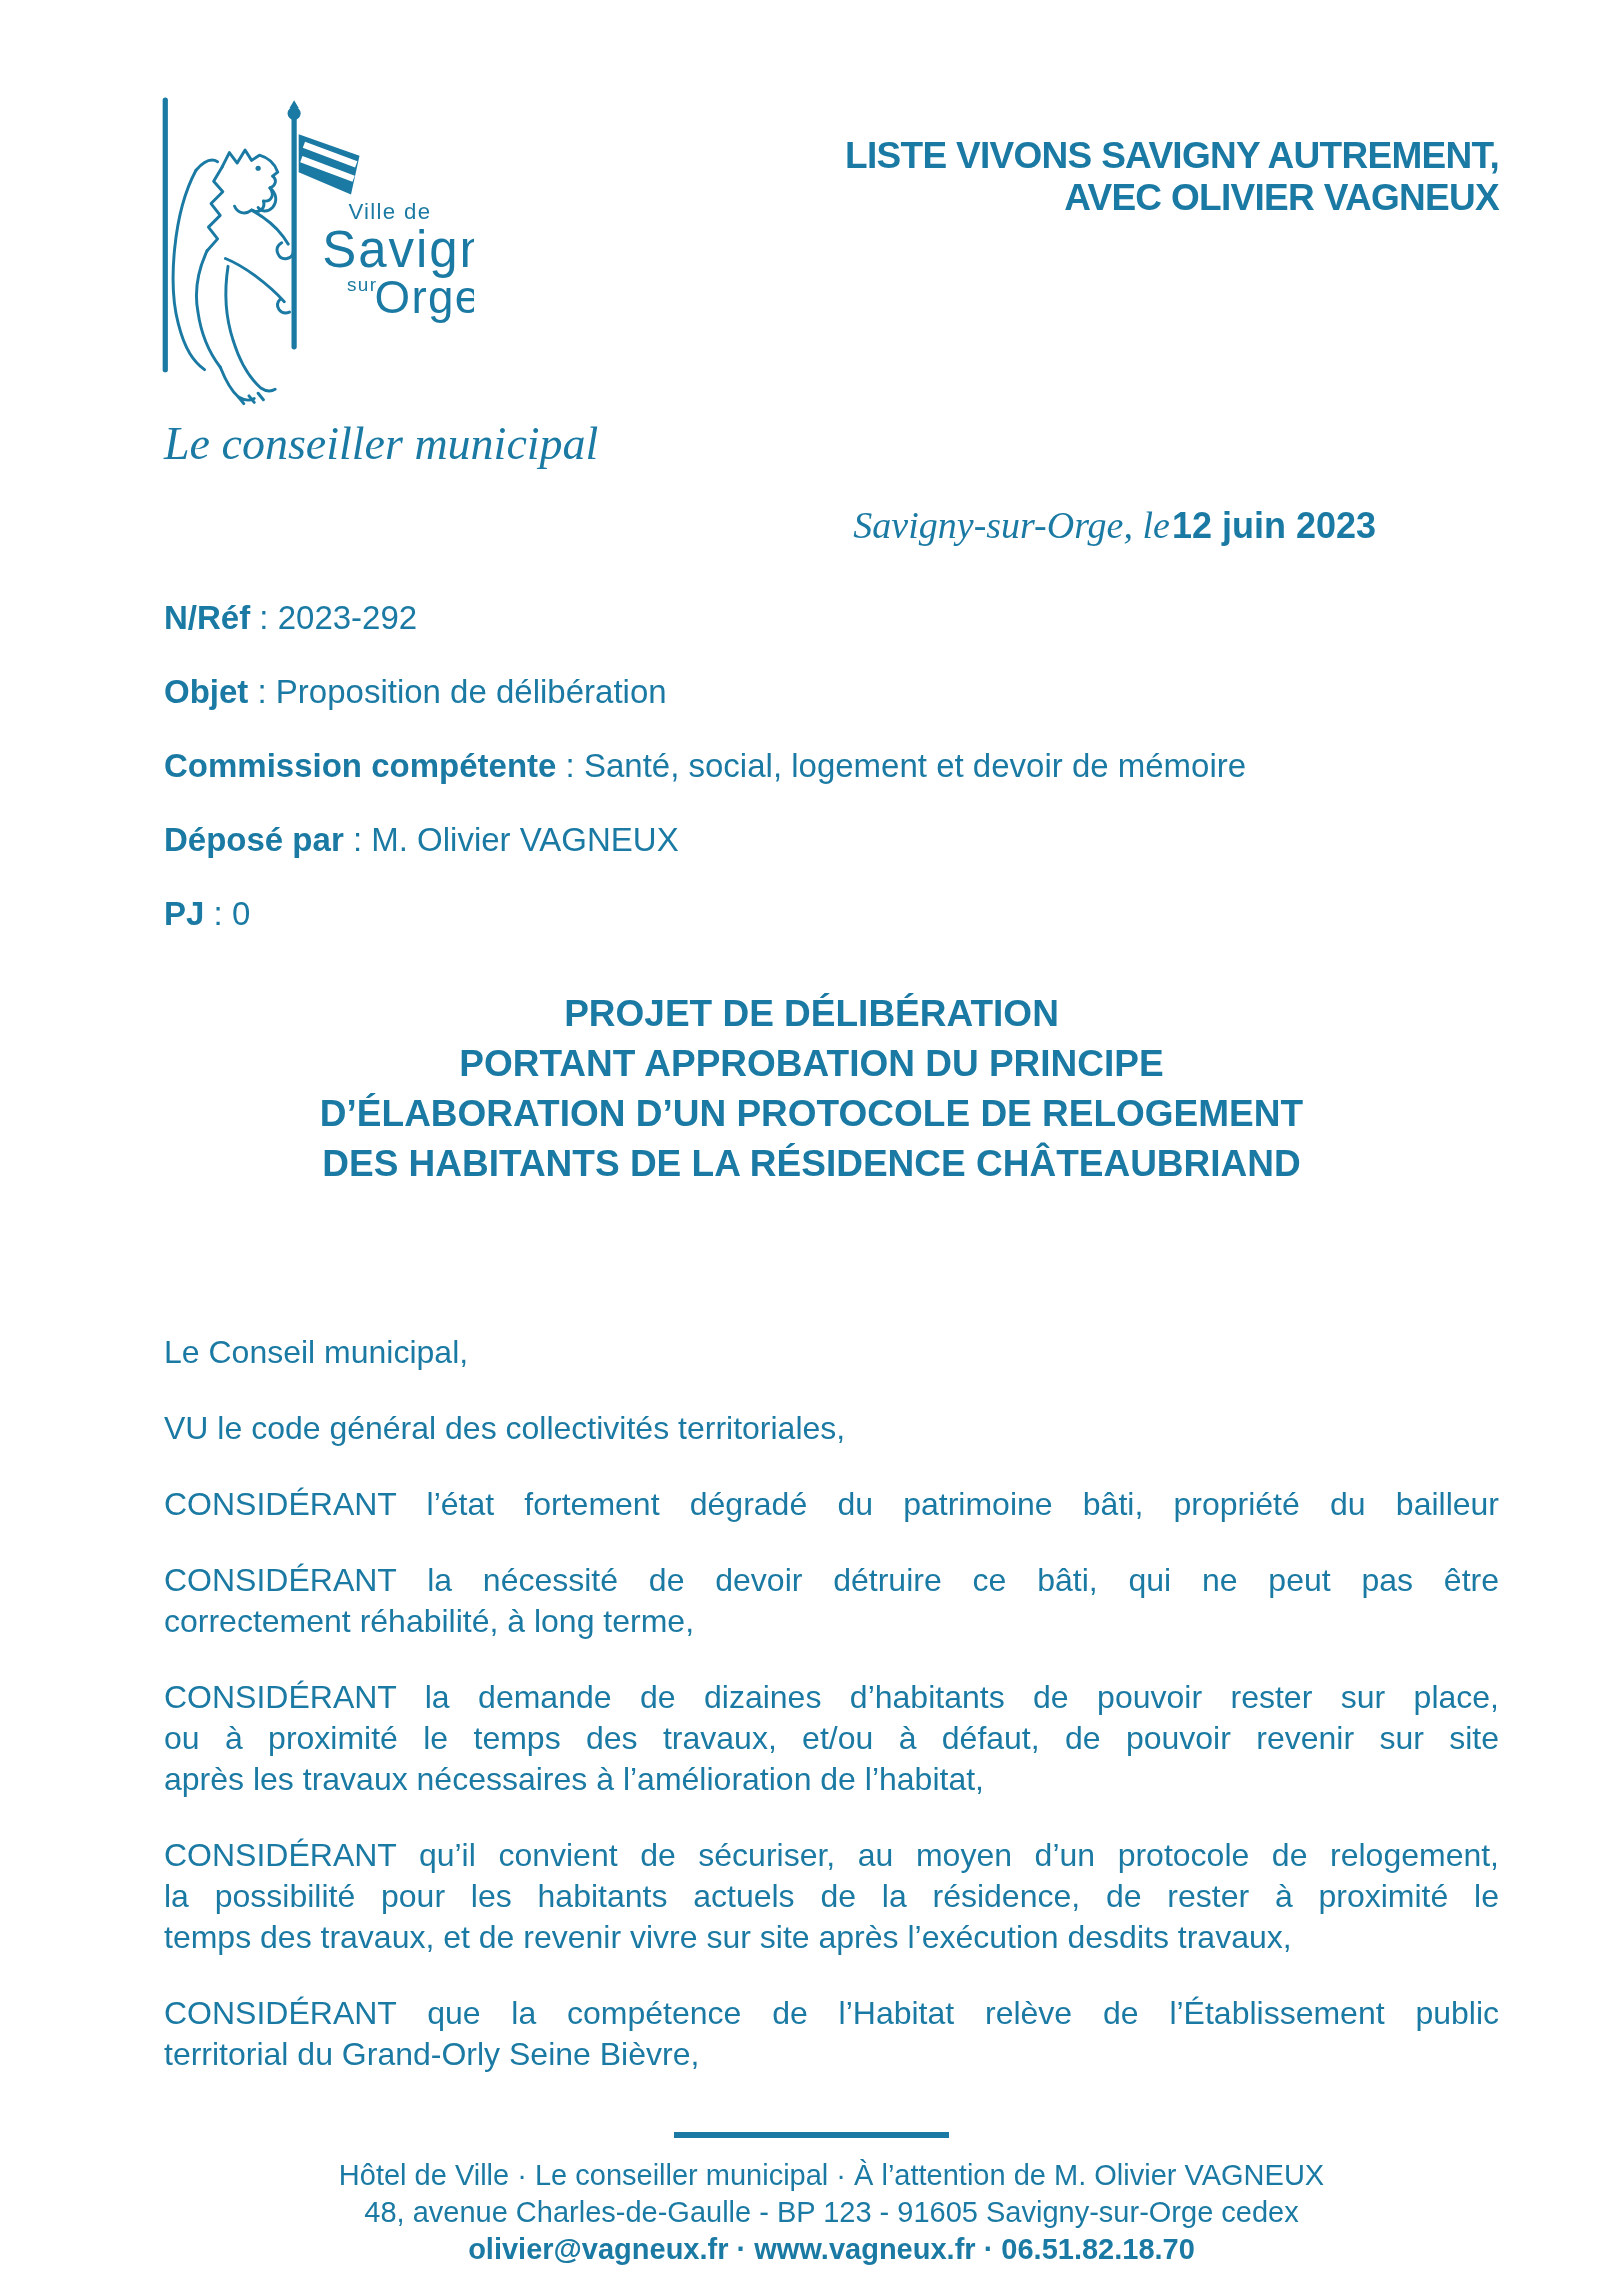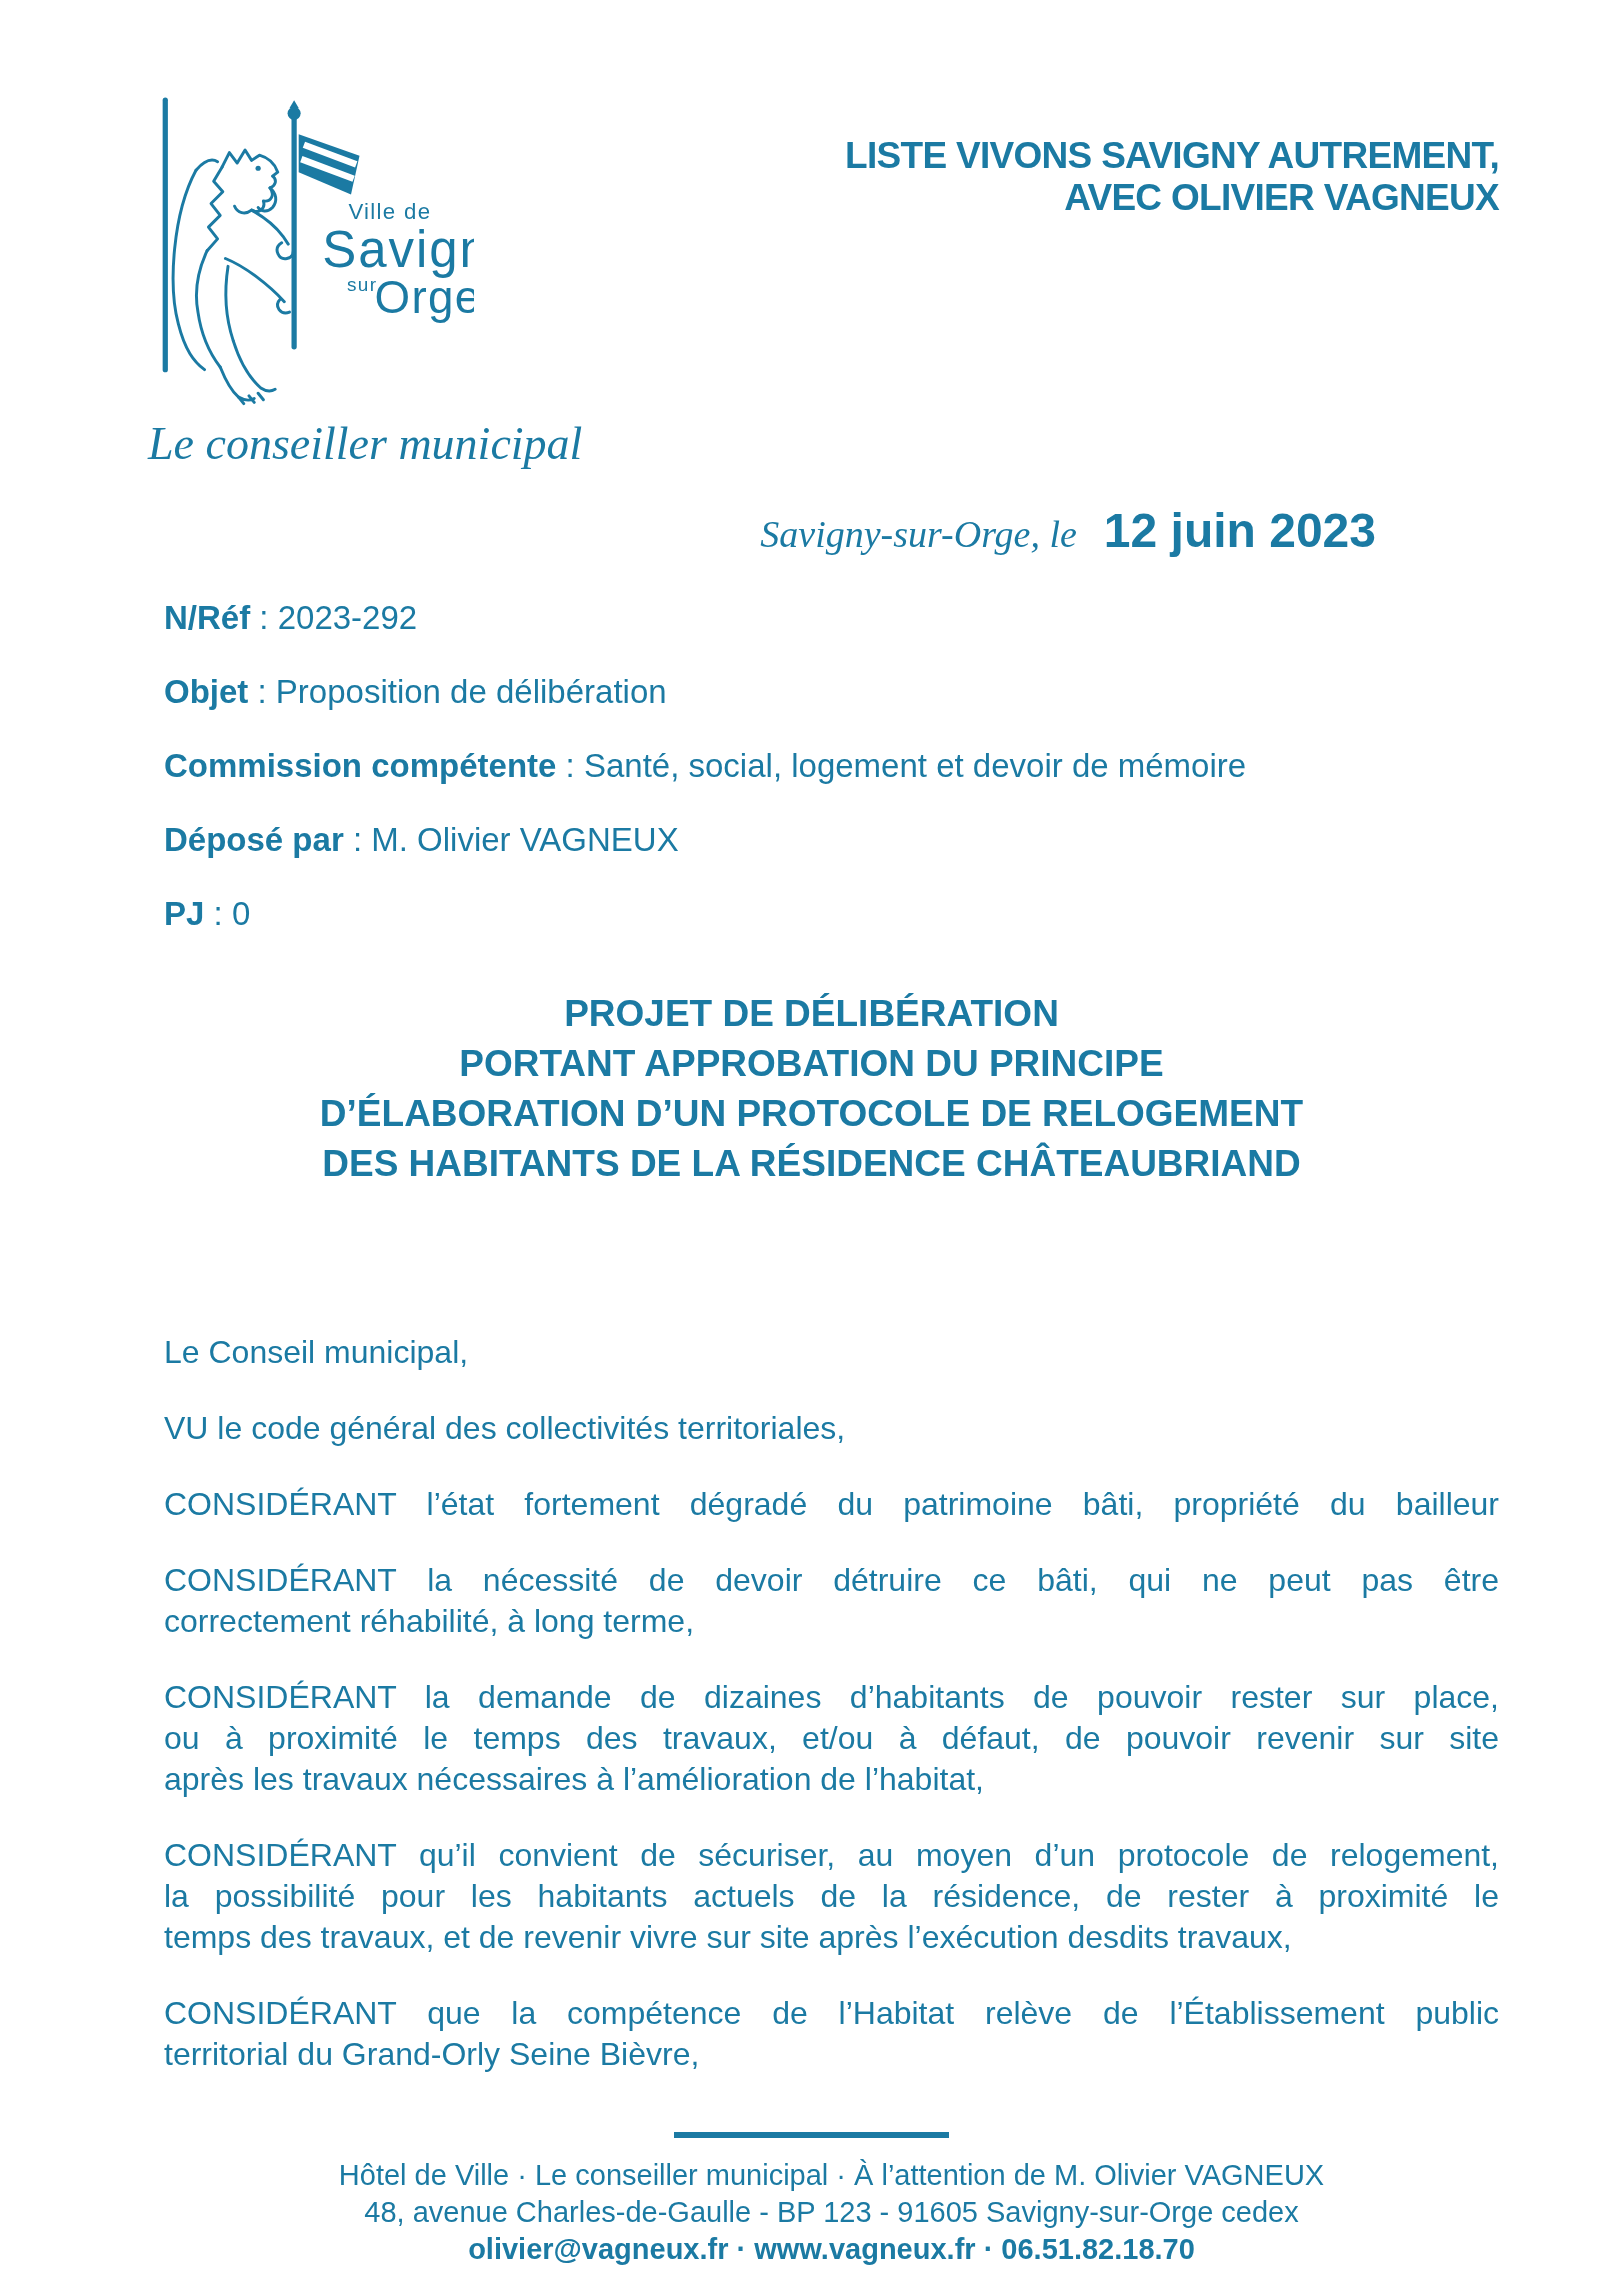--- a/index.html
+++ b/index.html
@@ -20,26 +20,26 @@
   .t-savigny{ font-size:78px; letter-spacing:3px; }
   .t-sur{ font-size:29px; letter-spacing:2px; }
   .t-orge{ font-size:70px; letter-spacing:2px; }
   
   .header-right{
     position:absolute; top:135px; right:124px; text-align:right;
     font-weight:700; font-size:37px; line-height:42px; letter-spacing:-0.7px;
   }
   
   .sender-role{
-    position:absolute; left:148px; top:417px;
+    position:absolute; left:164px; top:417px;
     font-family:"Liberation Serif", serif; font-style:italic; font-size:46px;
   }
   .dateline{ position:absolute; top:503px; right:247px; white-space:nowrap; }
   .dateline .place{ font-family:"Liberation Serif", serif; font-style:italic; font-size:38px; }
-  .dateline .date{ font-weight:700; font-size:48px; margin-left:27px; }
+  .dateline .date{ font-weight:700; font-size:36px; margin-left:2px; }
   
   .meta{ position:absolute; left:164px; top:599px; width:1335px; font-size:33px; }
   .meta-row{ line-height:37px; margin-bottom:37px; }
   .meta-label{ font-weight:700; }
   .meta-sep{ white-space:pre; }
   
   .title{
     position:absolute; left:144px; top:989px; width:1335px; text-align:center;
     font-weight:700; font-size:37px; line-height:50px;
   }

